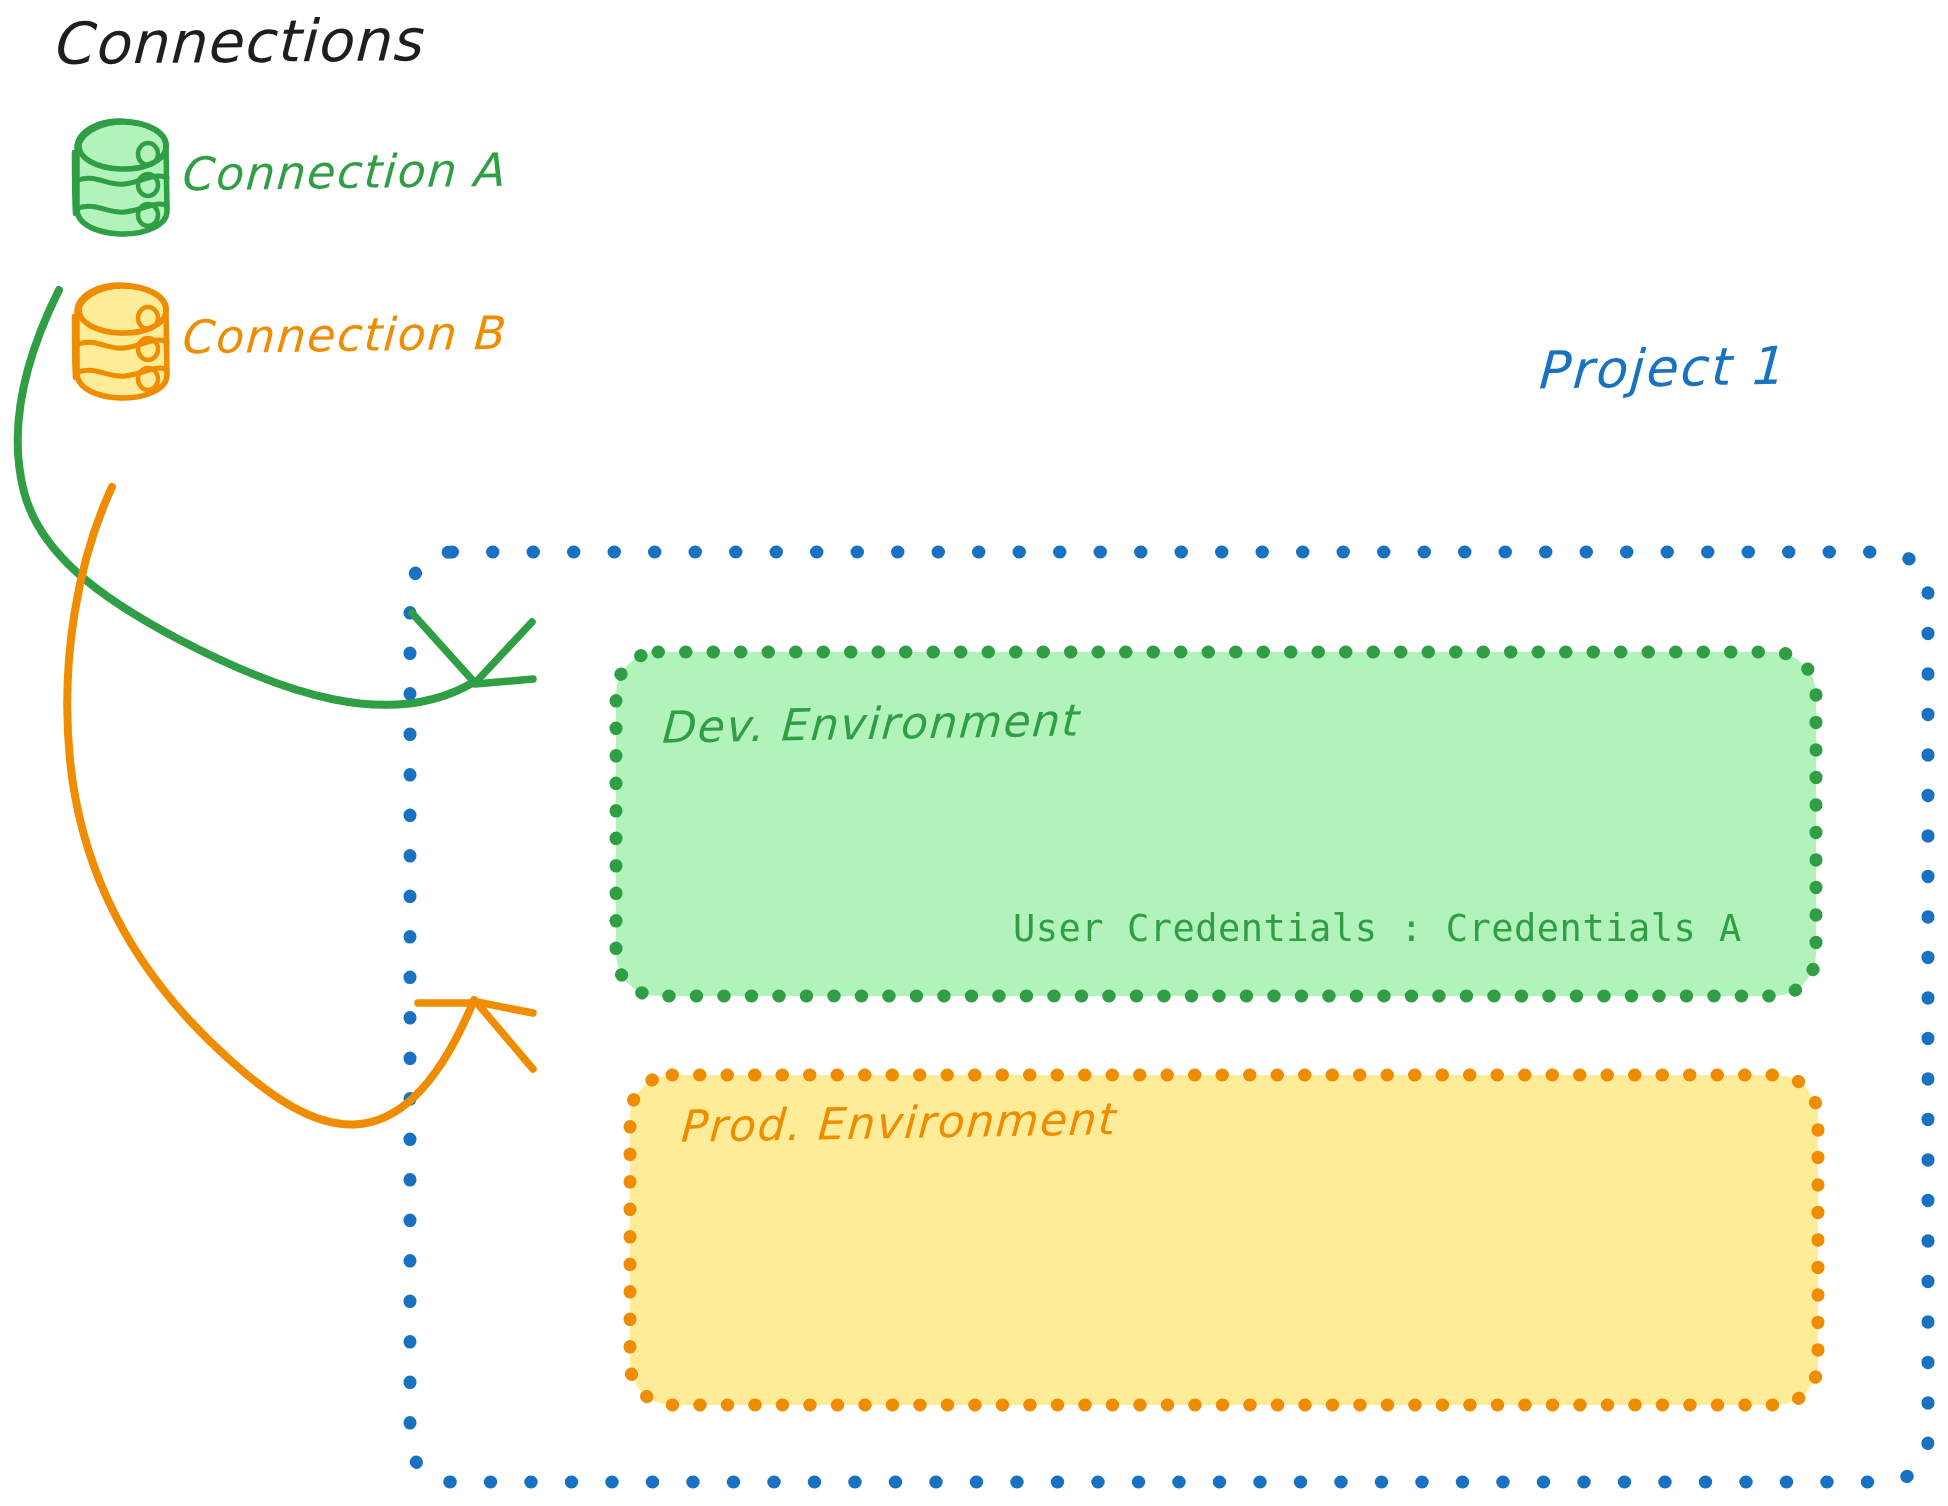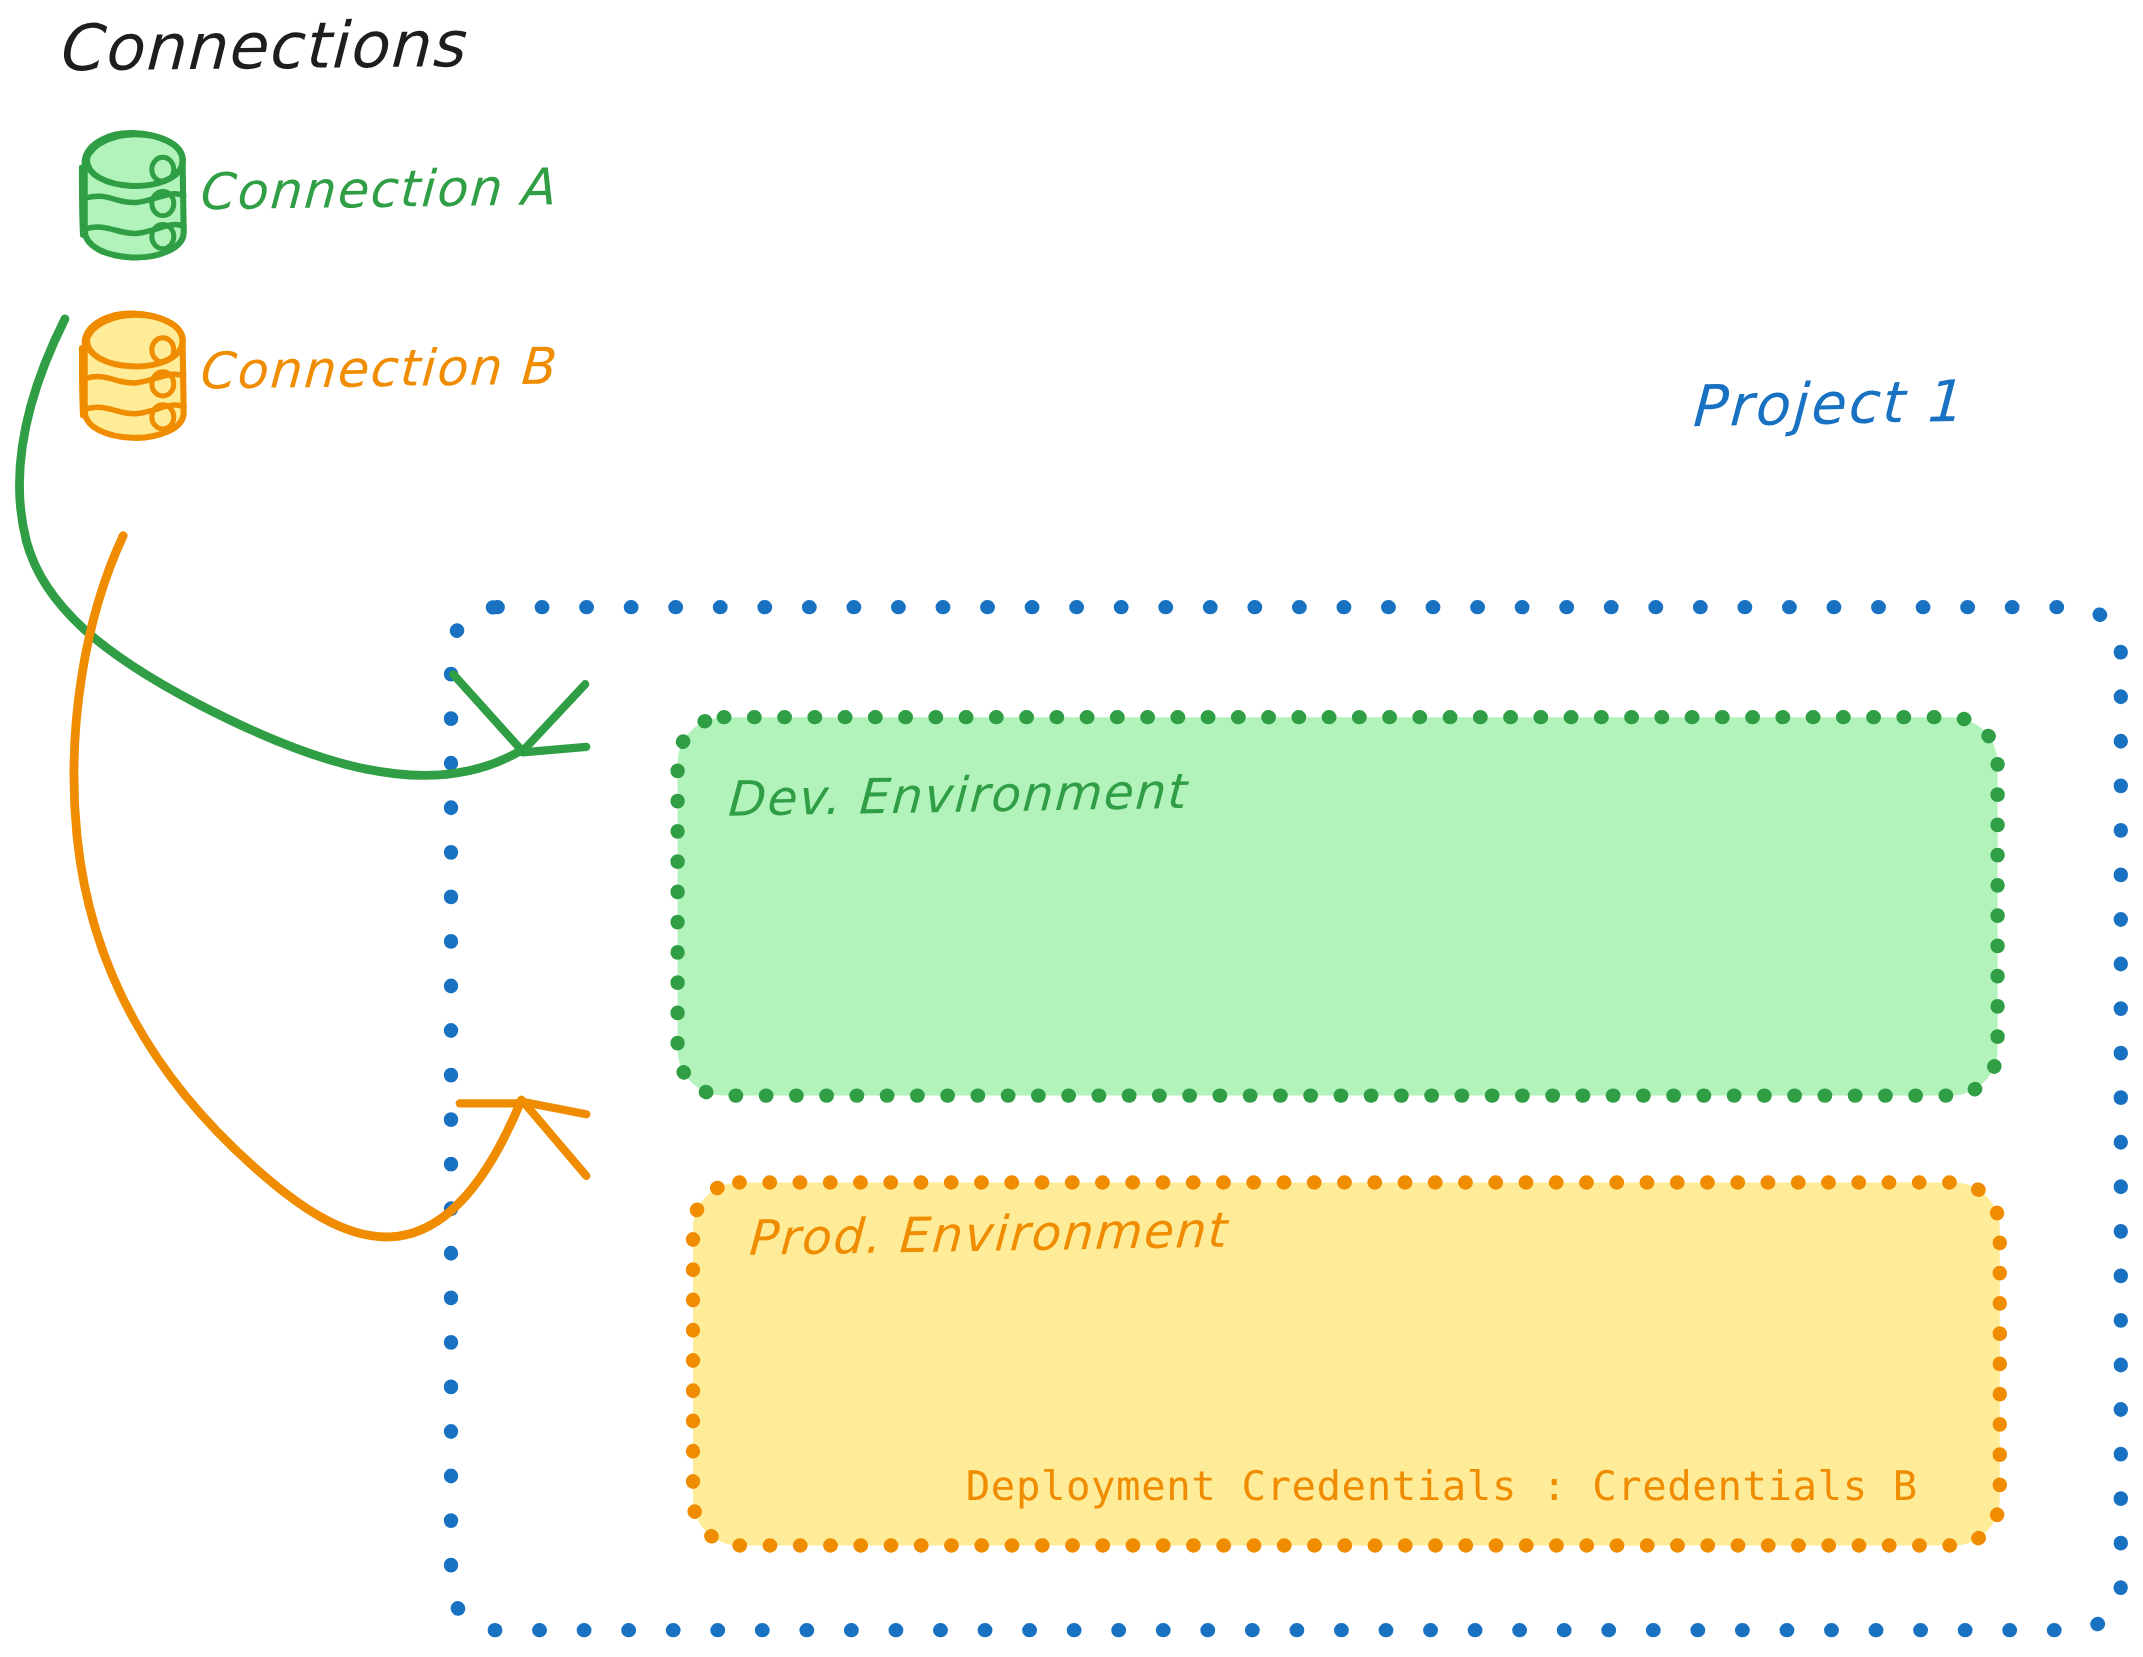--- a/index.html
+++ b/index.html
@@ -198,18 +198,18 @@
   <div class="txt heading-connections">Connections</div>
 
   <div class="txt conn-label conn-a">Connection A</div>
 
   <div class="txt conn-label conn-b">Connection B</div>
 
   <div class="txt project-label">Project 1</div>
 
   <div class="txt env-title dev-title">Dev. Environment</div>
 
+  <div class="txt cred-line cred-dev">User Credentials : Credentials A</div>
 
   <div class="txt env-title prod-title">Prod. Environment</div>
 
-  <div class="txt cred-line cred-prod">Deployment Credentials : Credentials B</div>
 
 </div>
 
 </body></html>

